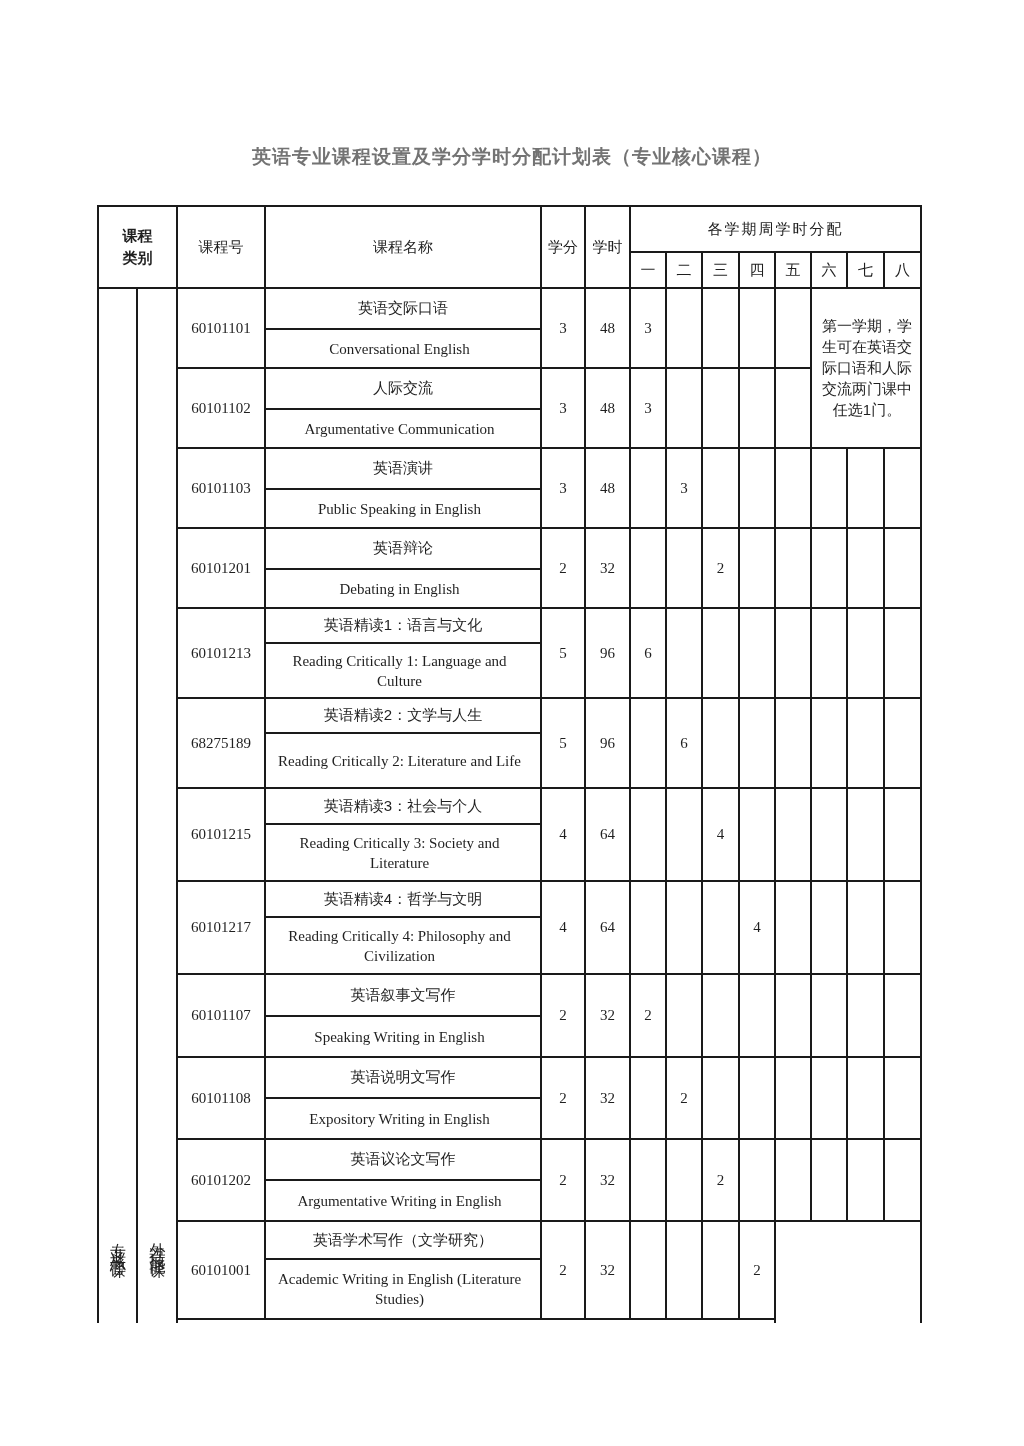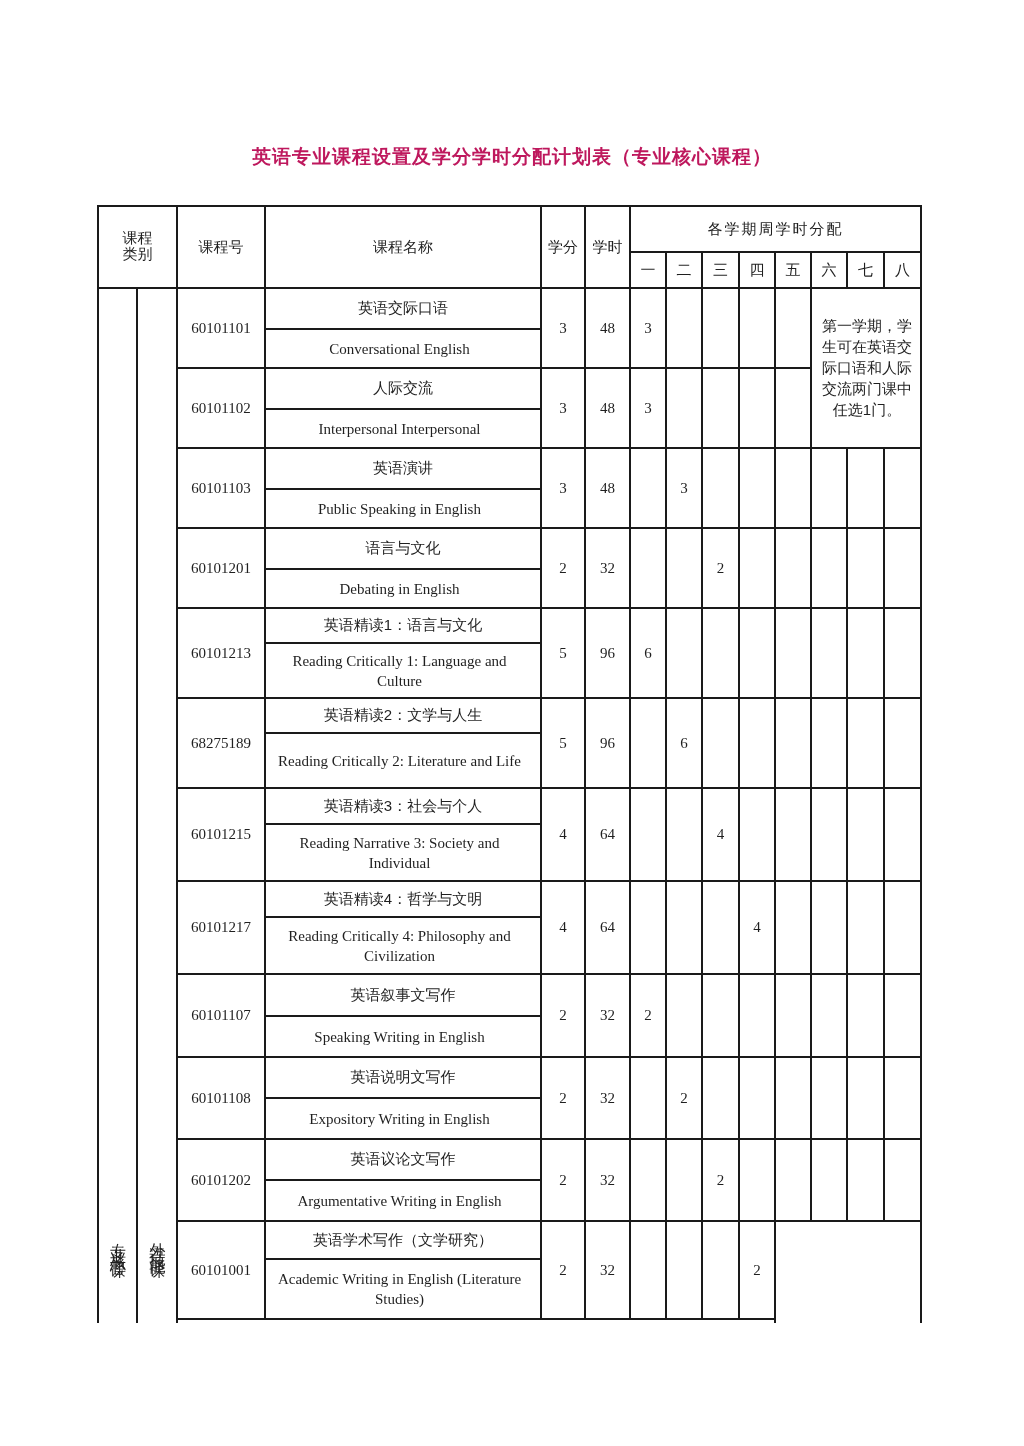--- a/index.html
+++ b/index.html
@@ -16,21 +16,21 @@
   .doc-title {
     position: absolute;
     top: 144px;
     left: 0;
     width: 100%;
     text-align: center;
     font-family: "Liberation Sans", "DejaVu Sans", sans-serif;
     font-weight: bold;
     font-size: 19px;
     letter-spacing: 1px;
-    color: #be185d;
+    color: #737373;
   }
   .table-clip {
     position: absolute;
     left: 97px;
     top: 205px;
     width: 828px;
     height: 1118px;   
     overflow: hidden;
   }
   table.sched {
@@ -43,21 +43,21 @@
   table.sched td, table.sched th {
     border: 2px solid #1a1a1a;
     font-weight: normal;
     font-size: 15px;
     color: #1f1f1f;
     text-align: center;
     vertical-align: middle;
     overflow: hidden;
   }
   th.hcell { line-height: 20px; }
-  th.hcat span { display: inline-block; width: 2.4em; line-height: 16px; }
+  th.hcat span { display: inline-block; width: 2.4em; line-height: 22px; font-weight: bold; }
   th.hsem  { letter-spacing: 2px; }
   td.cat { position: relative; vertical-align: top; }
   .vtext {
     position: absolute;
     top: 941px;
     left: 50%;
     transform: translateX(-50%);
     writing-mode: vertical-lr;
     text-orientation: upright;
     font-size: 16px;
@@ -170,21 +170,21 @@
           <td class="zh">人际交流</td>
           <td class="num" rowspan="2">3</td>
           <td class="num" rowspan="2">48</td>
           <td class="sem" rowspan="2">3</td>
           <td class="sem" rowspan="2"></td>
           <td class="sem" rowspan="2"></td>
           <td class="sem" rowspan="2"></td>
           <td class="sem" rowspan="2"></td>
         </tr>
         <tr class="rh39">
-          <td class="en">Interpersonal Interpersonal</td>
+          <td class="en">Argumentative Communication</td>
         </tr>
 
         <tr class="rh41">
           <td class="no" rowspan="2">60101103</td>
           <td class="zh">英语演讲</td>
           <td class="num" rowspan="2">3</td>
           <td class="num" rowspan="2">48</td>
           <td class="sem" rowspan="2"></td>
           <td class="sem" rowspan="2">3</td>
           <td class="sem" rowspan="2"></td>
@@ -193,21 +193,21 @@
           <td class="sem" rowspan="2"></td>
           <td class="sem" rowspan="2"></td>
           <td class="sem" rowspan="2"></td>
         </tr>
         <tr class="rh39">
           <td class="en">Public Speaking in English</td>
         </tr>
 
         <tr class="rh41">
           <td class="no" rowspan="2">60101201</td>
-          <td class="zh">语言与文化</td>
+          <td class="zh">英语辩论</td>
           <td class="num" rowspan="2">2</td>
           <td class="num" rowspan="2">32</td>
           <td class="sem" rowspan="2"></td>
           <td class="sem" rowspan="2"></td>
           <td class="sem" rowspan="2">2</td>
           <td class="sem" rowspan="2"></td>
           <td class="sem" rowspan="2"></td>
           <td class="sem" rowspan="2"></td>
           <td class="sem" rowspan="2"></td>
           <td class="sem" rowspan="2"></td>
@@ -260,21 +260,21 @@
           <td class="sem" rowspan="2"></td>
           <td class="sem" rowspan="2"></td>
           <td class="sem" rowspan="2">4</td>
           <td class="sem" rowspan="2"></td>
           <td class="sem" rowspan="2"></td>
           <td class="sem" rowspan="2"></td>
           <td class="sem" rowspan="2"></td>
           <td class="sem" rowspan="2"></td>
         </tr>
         <tr class="rh57">
-          <td class="en">Reading Narrative 3: Society and Individual</td>
+          <td class="en">Reading Critically 3: Society and Literature</td>
         </tr>
 
         <tr class="rh36">
           <td class="no" rowspan="2">60101217</td>
           <td class="zh">英语精读4：哲学与文明</td>
           <td class="num" rowspan="2">4</td>
           <td class="num" rowspan="2">64</td>
           <td class="sem" rowspan="2"></td>
           <td class="sem" rowspan="2"></td>
           <td class="sem" rowspan="2"></td>

